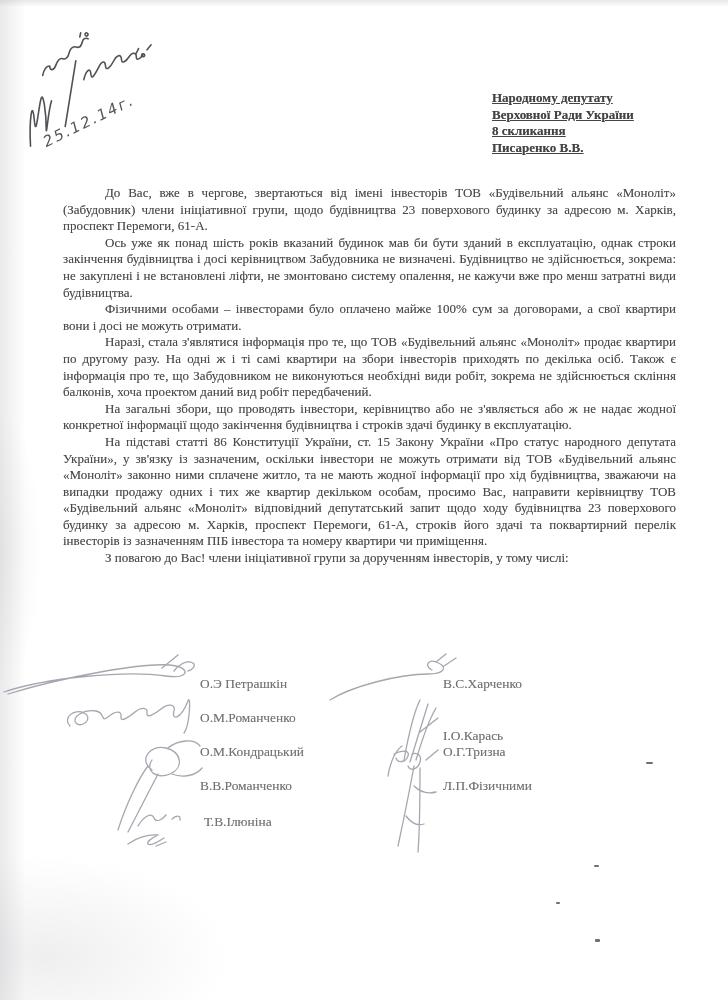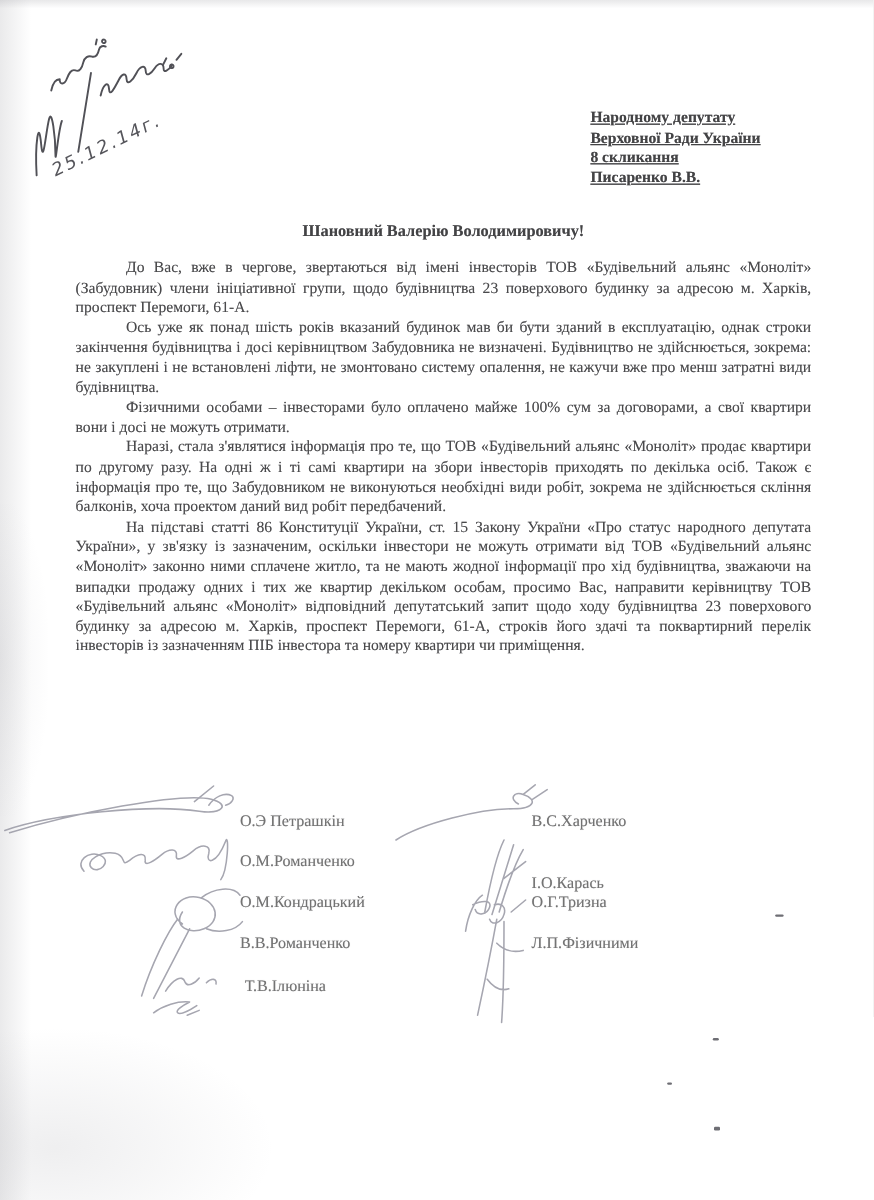--- a/index.html
+++ b/index.html
@@ -85,26 +85,27 @@
   </div>
 
   <div class="recipient">
     <div>Народному депутату</div>
     <div>Верховної Ради України</div>
     <div>8 скликання</div>
     <div>Писаренко В.В.</div>
   </div>
 
   <div class="letter-body">
-    <div class="salutation">Шановний Валерію Володимировичу!</div>
     <p>До Вас, вже в чергове, звертаються від імені інвесторів ТОВ «Будівельний альянс «Моноліт» (Забудовник) члени ініціативної групи, щодо будівництва 23 поверхового будинку за адресою м. Харків, проспект Перемоги, 61-А.</p>
     <p>Ось уже як понад шість років вказаний будинок мав би бути зданий в експлуатацію, однак строки закінчення будівництва і досі керівництвом Забудовника не визначені. Будівництво не здійснюється, зокрема: не закуплені і не встановлені ліфти, не змонтовано систему опалення, не кажучи вже про менш затратні види будівництва.</p>
     <p>Фізичними особами – інвесторами було оплачено майже 100% сум за договорами, а свої квартири вони і досі не можуть отримати.</p>
     <p>Наразі, стала з'являтися інформація про те, що ТОВ «Будівельний альянс «Моноліт» продає квартири по другому разу. На одні ж і ті самі квартири на збори інвесторів приходять по декілька осіб. Також є інформація про те, що Забудовником не виконуються необхідні види робіт, зокрема не здійснюється скління балконів, хоча проектом даний вид робіт передбачений.</p>
+    <p>На загальні збори, що проводять інвестори, керівництво або не з'являється або ж не надає жодної конкретної інформації щодо закінчення будівництва і строків здачі будинку в експлуатацію.</p>
     <p>На підставі статті 86 Конституції України, ст. 15 Закону України «Про статус народного депутата України», у зв'язку із зазначеним, оскільки інвестори не можуть отримати від ТОВ «Будівельний альянс «Моноліт» законно ними сплачене житло, та не мають жодної інформації про хід будівництва, зважаючи на випадки продажу одних і тих же квартир декільком особам, просимо Вас, направити керівництву ТОВ «Будівельний альянс «Моноліт» відповідний депутатський запит щодо ходу будівництва 23 поверхового будинку за адресою м. Харків, проспект Перемоги, 61-А, строків його здачі та поквартирний перелік інвесторів із зазначенням ПІБ інвестора та номеру квартири чи приміщення.</p>
+    <p class="closing">З повагою до Вас! члени ініціативної групи за дорученням інвесторів, у тому числі:</p>
   </div>
 
   <svg class="sig-ink" viewBox="0 0 500 215">
 
     <path d="M4,44 C45,30 125,22 166,28 C186,31 192,22 176,18 C150,12 60,30 8,46"></path>
     <path d="M162,20 l16,-13 m-4,16 c5,-7 13,-11 19,-8 c3,2 0,7 -5,8"></path>
 
     <path d="M70,78 c-8,-8 4,-18 14,-13 c10,5 -2,16 -8,10 c-5,-6 8,-14 20,-12 c10,2 4,12 12,6 c7,-6 14,-7 13,0 c-1,6 8,0 14,-5 c6,-5 13,-5 12,1 c-1,6 8,1 14,-4 c7,-6 15,-5 13,2 c-3,9 6,10 14,-10 c3,-8 2,24 -4,32"></path>
 
     <path d="M152,122 c-14,-10 -2,-26 14,-22 c16,4 18,20 4,26 c-12,5 -26,-2 -18,-14"></path>

